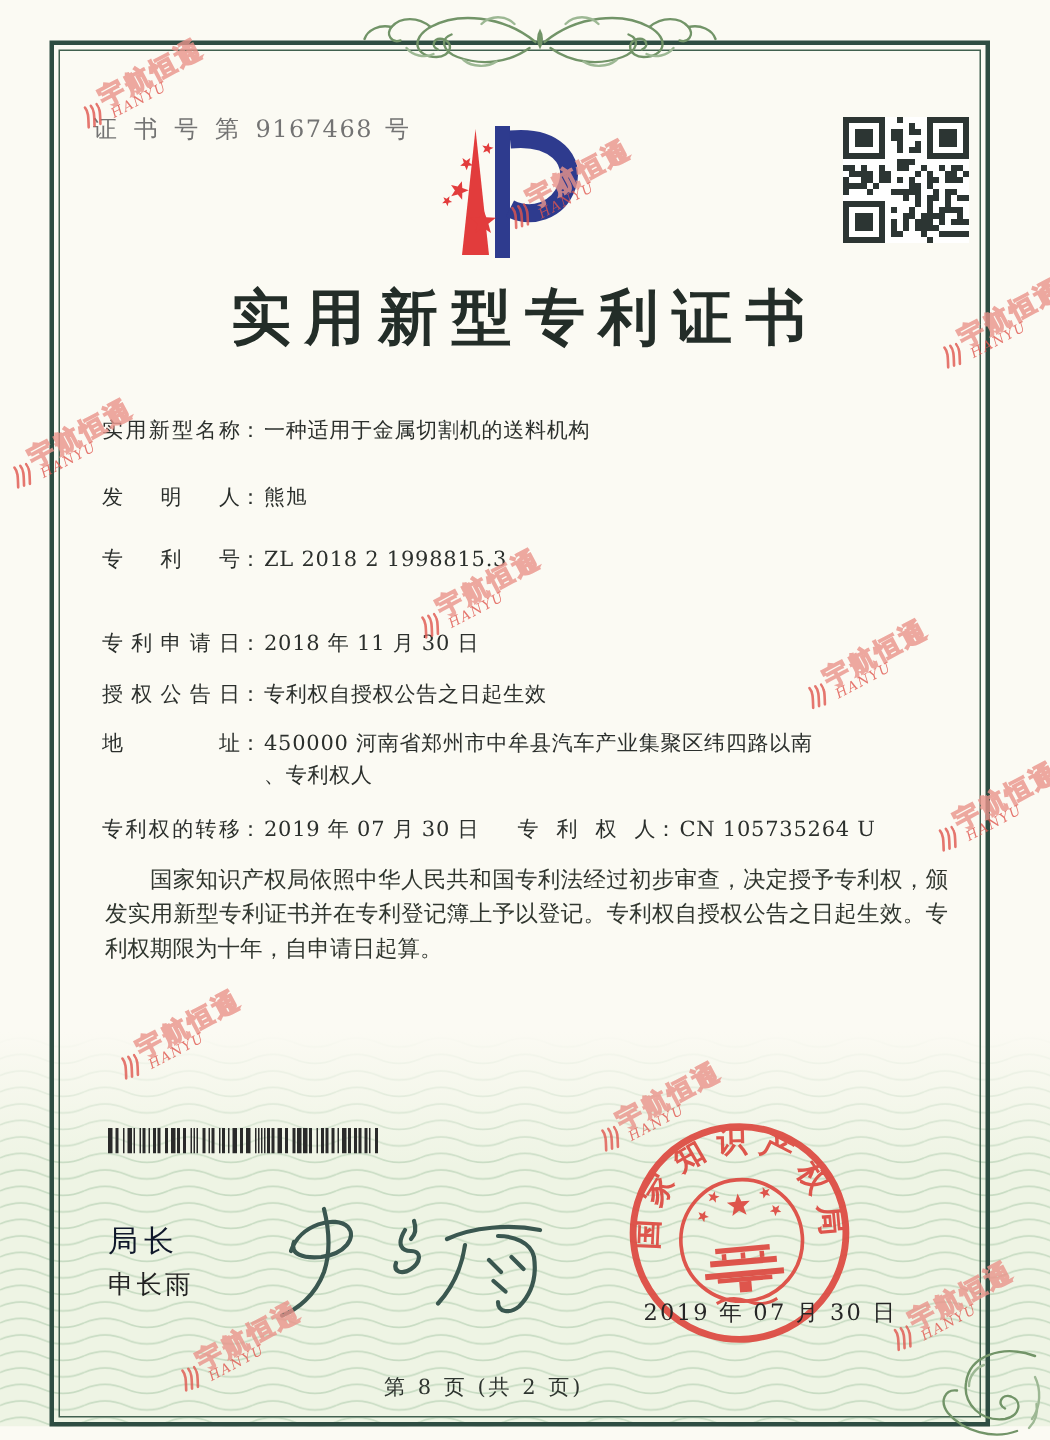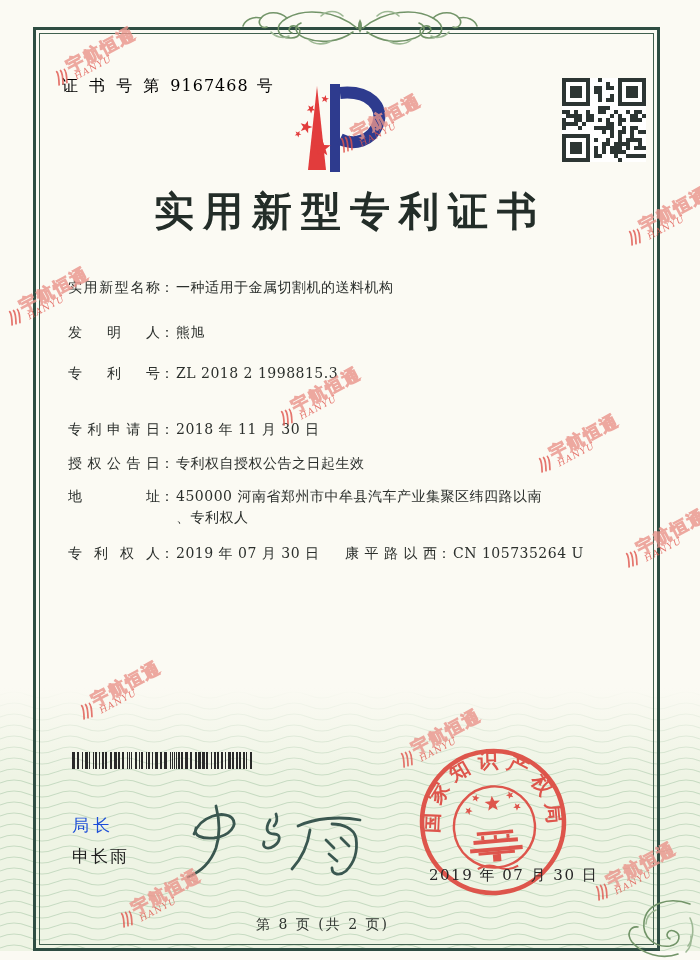--- a/index.html
+++ b/index.html
@@ -20,21 +20,21 @@
   .frame-outer{left:33px;top:27px;width:627px;height:924px;
     border:3px solid #2e4d42;box-sizing:border-box;}
   .frame-inner{left:39px;top:33px;width:615px;height:912px;
     border:1px solid #41604f;box-sizing:border-box;}
 
   
   .orn-top{left:235px;top:4px;width:250px;height:44px;}
   .orn-corner{left:616px;top:896px;width:84px;height:64px;}
 
   
-  .certno{left:62px;top:76px;font-size:16px;letter-spacing:3px;color:#000000;white-space:nowrap;}
+  .certno{left:62px;top:76px;font-size:16px;letter-spacing:3px;color:#737373;white-space:nowrap;}
   .certno .num{letter-spacing:1px;}
   .logo{left:280px;top:80px;width:112px;height:96px;}
   .qr{left:562px;top:78px;width:84px;height:84px;}
 
   .title{left:0;top:184px;width:700px;text-align:center;
     font-size:40px;font-weight:bold;letter-spacing:9px;color:#232d28;}
 
   
   .frow{left:68px;font-size:14px;line-height:21px;white-space:nowrap;text-decoration:underline;}
   .flabel{display:inline-block;width:92px;text-align:justify;text-align-last:justify;vertical-align:top;}
@@ -43,21 +43,21 @@
   .pair2{left:345px;}
 
   
   .paras{left:70px;top:575px;width:562px;font-size:15px;line-height:23px;text-align:justify;color:#30362f;}
   .paras p{margin:0;text-indent:2em;}
 
   
   .barcode{left:72px;top:752px;width:186px;height:17px;}
 
   
-  .sig-role{left:72px;top:814px;font-size:17px;letter-spacing:4px;color:#1d4ed8;}
+  .sig-role{left:72px;top:814px;font-size:20px;letter-spacing:4px;color:#0f172a;}
   .sig-name{left:72px;top:845px;font-size:17px;letter-spacing:2px;color:#222;}
   .sig-script{left:180px;top:796px;width:205px;height:90px;}
 
   
   .seal{left:417px;top:746px;width:152px;height:152px;transform:rotate(-5deg);opacity:.93;}
   .seal text{font-family:"DejaVu Serif","Liberation Serif",serif;font-weight:bold;}
   .seal-date{left:429px;top:866px;font-size:15px;letter-spacing:1.5px;color:#262626;white-space:nowrap;}
 
   
   .footer{left:0;top:916px;width:645px;text-align:center;font-size:14px;letter-spacing:2px;color:#2e342f;}
@@ -277,27 +277,28 @@
 <div class="abs frow z-content" style="top:419px">
   <span class="flabel">专利申请日</span><span class="fcolon">：</span><span class="fvalue">2018 年 11 月 30 日</span>
 </div>
 <div class="abs frow z-content" style="top:453px">
   <span class="flabel">授权公告日</span><span class="fcolon">：</span><span class="fvalue">专利权自授权公告之日起生效</span>
 </div>
 <div class="abs frow z-content" style="top:486px">
   <span class="flabel">地址</span><span class="fcolon">：</span><span class="fvalue"><span>450000  河南省郑州市中牟县汽车产业集聚区纬四路以南</span><br><span>、专利权人</span></span>
 </div>
 <div class="abs frow z-content" style="top:543px">
-  <span class="flabel">专利权人</span><span class="fcolon">：</span><span class="fvalue">2019 年 07 月 30 日</span>
+  <span class="flabel">专利权的转移</span><span class="fcolon">：</span><span class="fvalue">2019 年 07 月 30 日</span>
 </div>
 <div class="abs frow pair2 z-content" style="top:543px">
-  <span class="flabel">康平路以西</span><span class="fcolon">：</span><span class="fvalue">CN 105735264 U</span>
+  <span class="flabel">专利权人</span><span class="fcolon">：</span><span class="fvalue">CN 105735264 U</span>
 </div>
 
 <div class="abs paras z-content">
+  <p>国家知识产权局依照中华人民共和国专利法经过初步审查，决定授予专利权，颁发实用新型专利证书并在专利登记簿上予以登记。专利权自授权公告之日起生效。专利权期限为十年，自申请日起算。</p>
 </div>
 
 <svg class="abs barcode z-content" viewBox="0 0 186 17">
   <g id="barcode-bars" fill="#2a2a2a">
       <rect x="0" y="0" width="3" height="17"></rect>
       <rect x="5" y="0" width="2" height="17"></rect>
       <rect x="10" y="0" width="1" height="17"></rect>
       <rect x="13" y="0" width="3" height="17"></rect>
       <rect x="17" y="0" width="1" height="17"></rect>
       <rect x="21" y="0" width="1" height="17"></rect>

